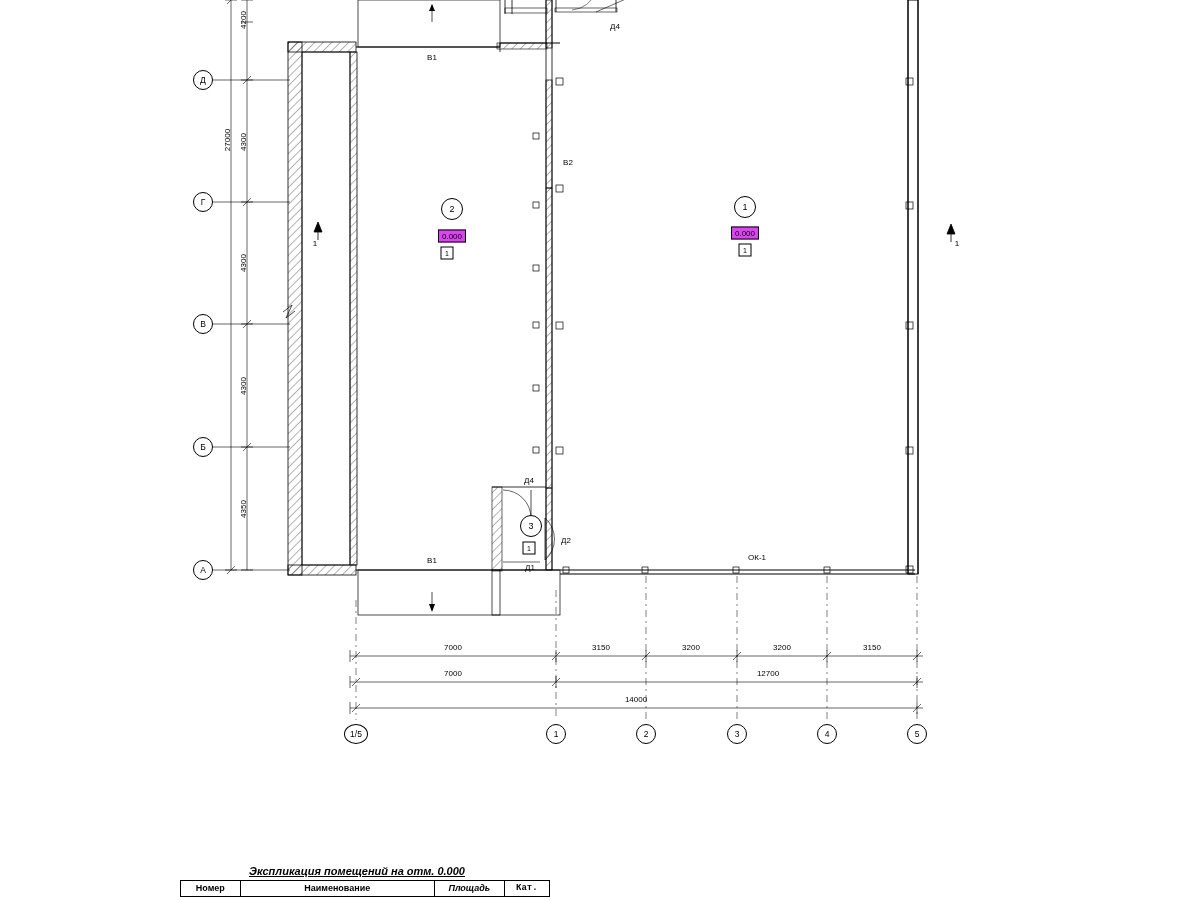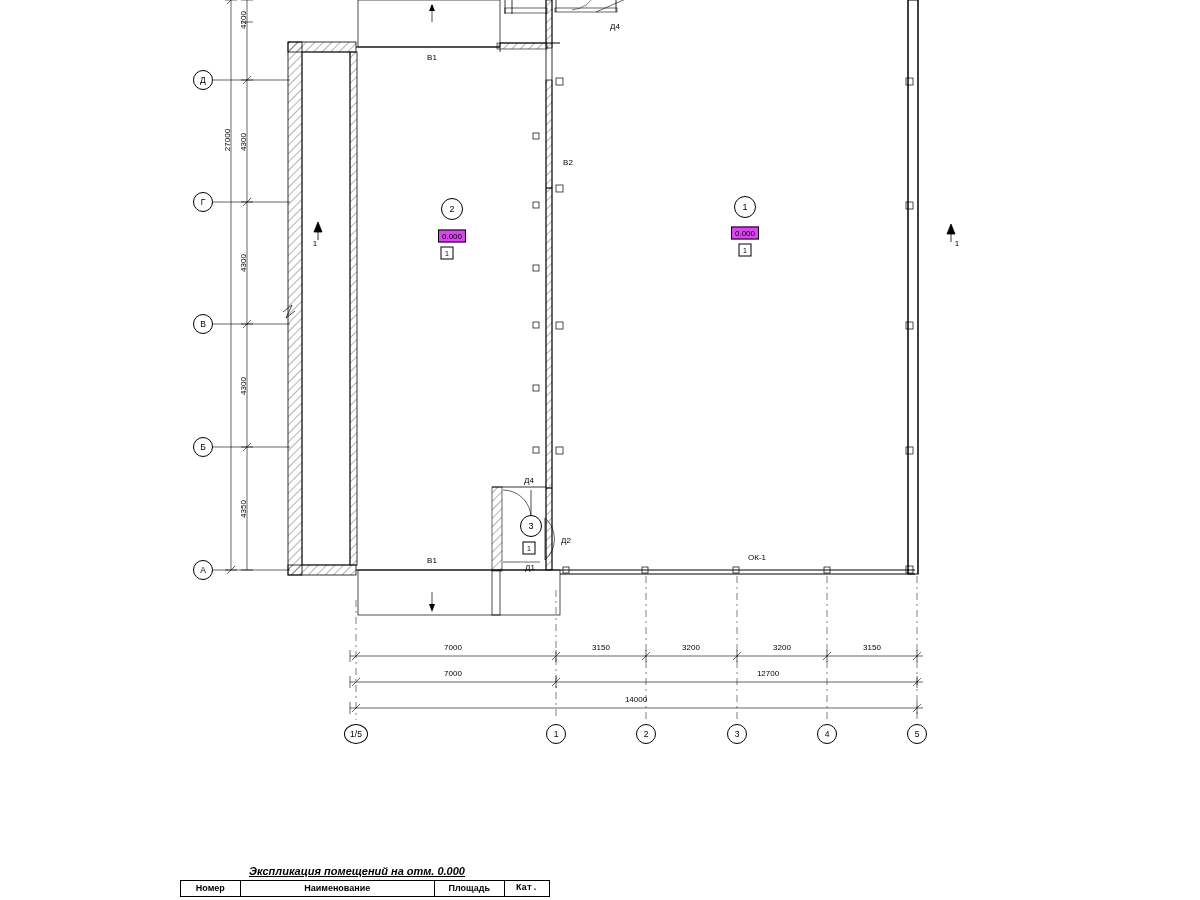--- a/index.html
+++ b/index.html
@@ -359,20 +359,20 @@
   <div class="lbl small c" style="left:957px; top:244px;">1</div>
 
   <div class="exp-title" style="left:249px; top:845px;margin-top:20px;">Экспликация помещений на отм. 0.000</div>
 
   <div class="tbl-wrap">
     <table class="exp">
       <thead>
         <tr>
           <th style="width:55px;">Номер</th>
           <th style="width:200px;">Наименование</th>
-          <th style="width:65px;">Площадь</th>
+          <th style="width:65px;font-style:italic;">Площадь</th>
           <th style="width:40px;font-family:Liberation Mono, monospace;">Кат.</th>
         </tr>
       </thead>
     </table>
   </div>
 
 </div>
 
 </body></html>

